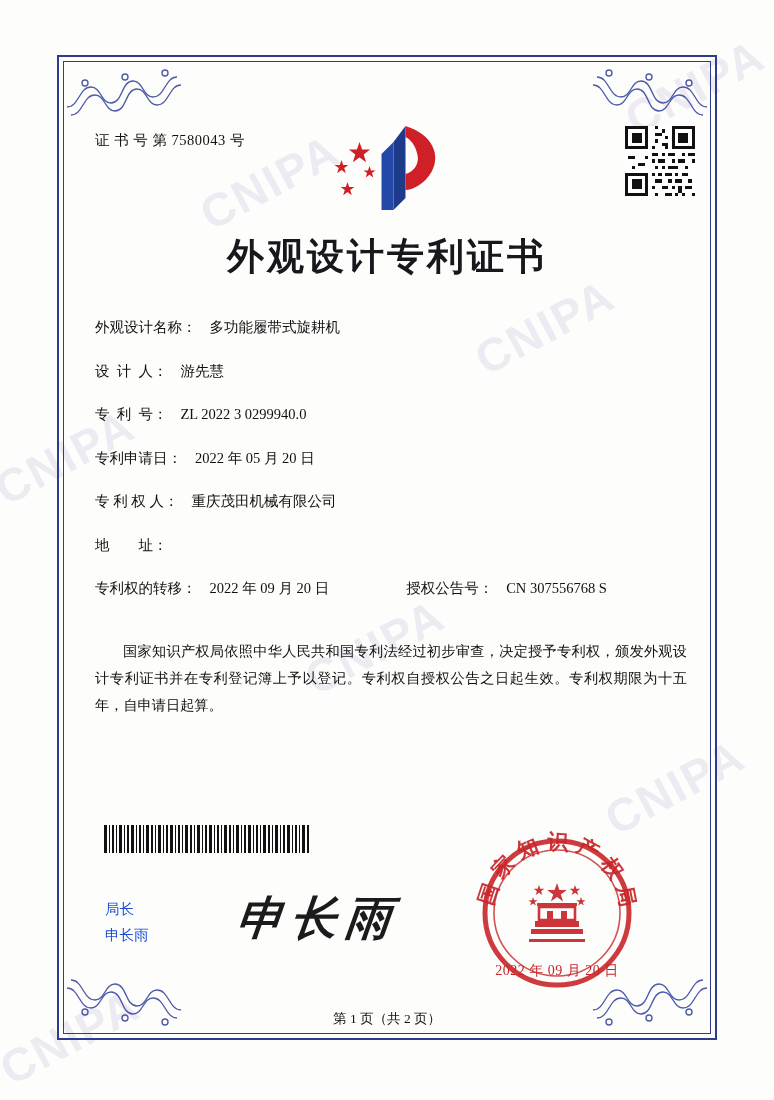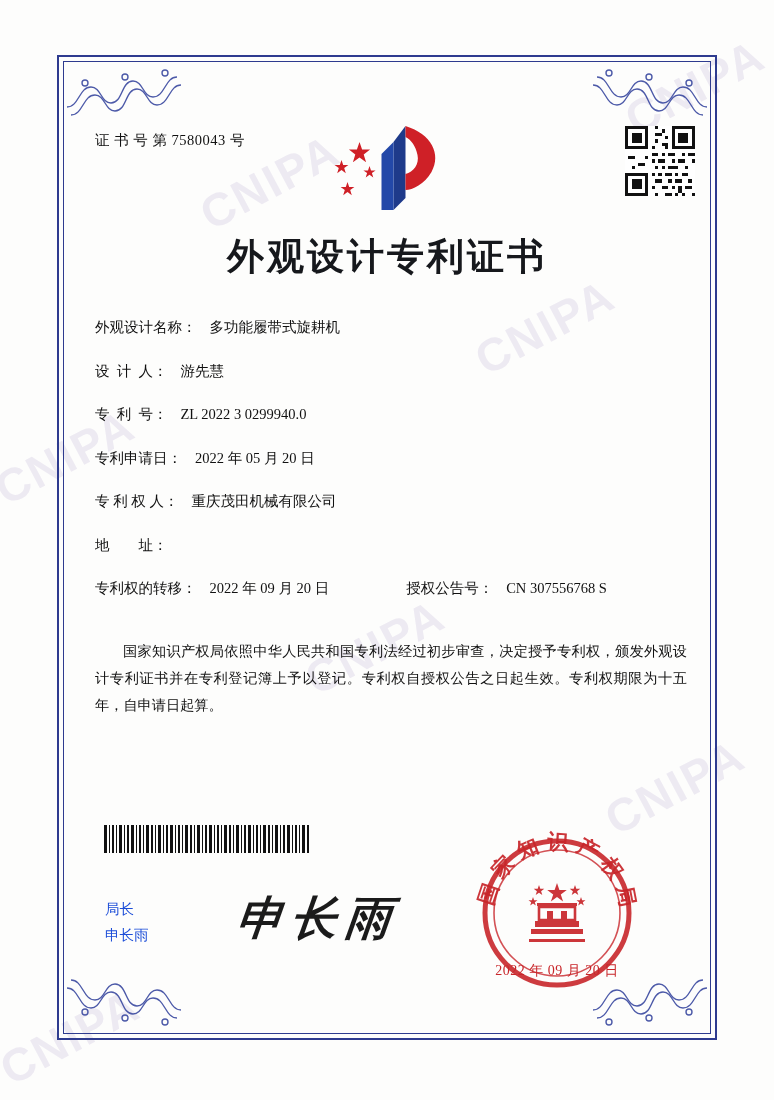--- a/index.html
+++ b/index.html
@@ -475,17 +475,18 @@
         <path d="M88 58 l2.4 7 7.4 0 -6 4.4 2.3 7.1 -6.1-4.4 -6.1 4.4 2.3-7.1 -6-4.4 7.4 0 Z"></path>
         <path d="M70 60 l1.3 3.8 4 0 -3.2 2.4 1.2 3.9 -3.3-2.4 -3.3 2.4 1.2-3.9 -3.2-2.4 4 0 Z"></path>
         <path d="M106 60 l1.3 3.8 4 0 -3.2 2.4 1.2 3.9 -3.3-2.4 -3.3 2.4 1.2-3.9 -3.2-2.4 4 0 Z"></path>
         <path d="M64 72 l1.1 3.2 3.4 0 -2.7 2 1 3.3 -2.8-2 -2.8 2 1-3.3 -2.7-2 3.4 0 Z"></path>
         <path d="M112 72 l1.1 3.2 3.4 0 -2.7 2 1 3.3 -2.8-2 -2.8 2 1-3.3 -2.7-2 3.4 0 Z"></path>
         <path d="M60 114 h56 v3 h-56 z"></path>
       </g>
     </svg>
     <div class="seal-date">2022 年 09 月 20 日</div>
 
+    <div class="page-num">第 1 页（共 2 页）</div>
   </div>
 
   <div class="footer-note">其他事项参见续页</div>
 
 </div>
 
 </body></html>

